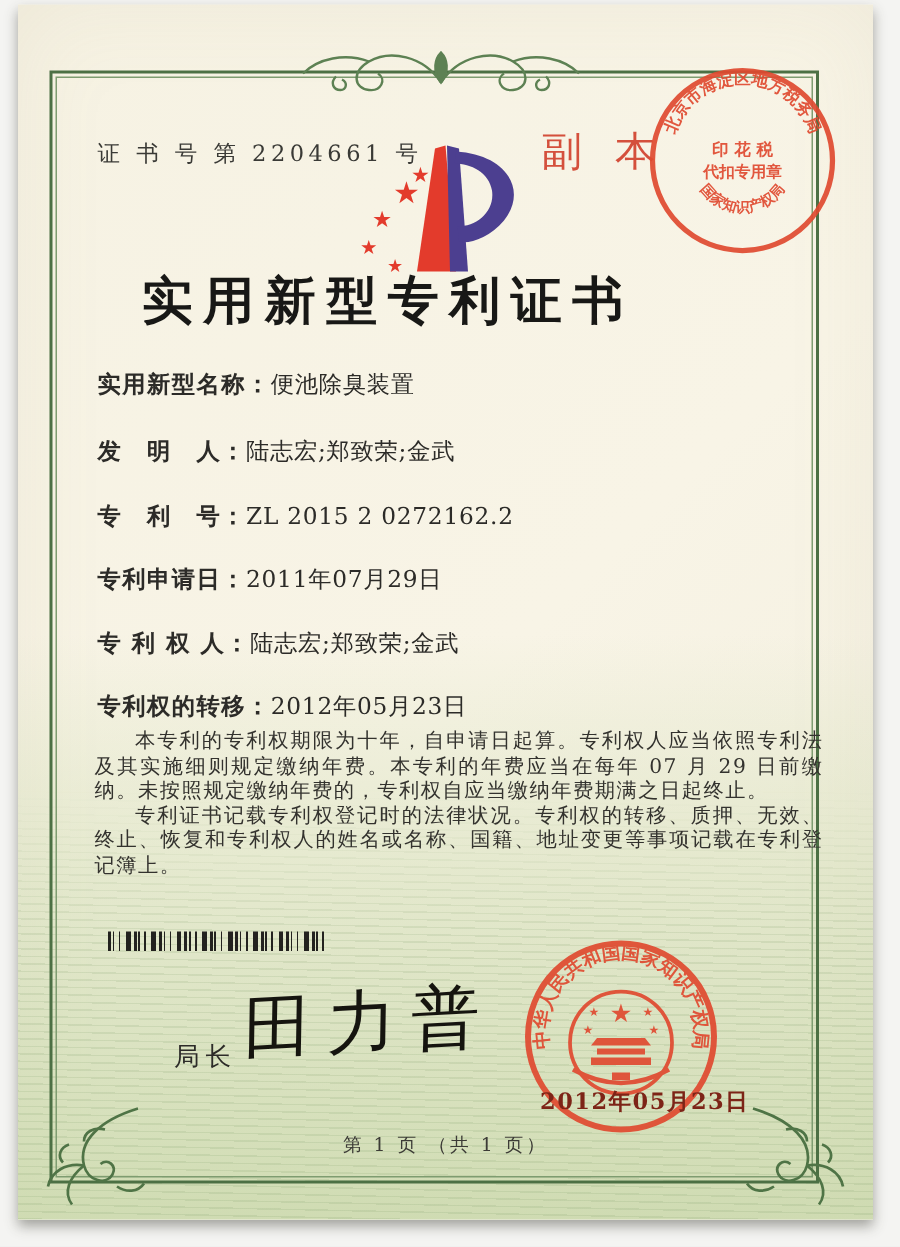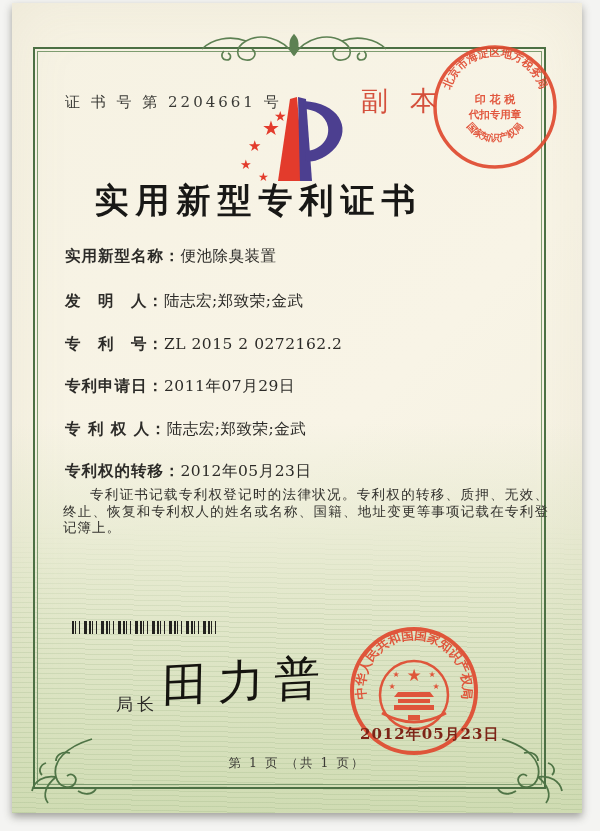--- a/index.html
+++ b/index.html
@@ -128,20 +128,21 @@
     <div class="fields">
       <div class="frow r0"><b>实用新型名称：</b><span>便池除臭装置</span></div>
       <div class="frow r1"><b>发　明　人：</b><span>陆志宏;郑致荣;金武</span></div>
       <div class="frow r2"><b>专　利　号：</b><span>ZL 2015 2 0272162.2</span></div>
       <div class="frow r3"><b>专利申请日：</b><span>2011年07月29日</span></div>
       <div class="frow r4"><b>专 利 权 人：</b><span>陆志宏;郑致荣;金武</span></div>
       <div class="frow r5"><b>专利权的转移：</b><span>2012年05月23日</span></div>
     </div>
 
     <div class="paras">
+      <p>本专利的专利权期限为十年，自申请日起算。专利权人应当依照专利法及其实施细则规定缴纳年费。本专利的年费应当在每年 07 月 29 日前缴纳。未按照规定缴纳年费的，专利权自应当缴纳年费期满之日起终止。</p>
       <p>专利证书记载专利权登记时的法律状况。专利权的转移、质押、无效、终止、恢复和专利权人的姓名或名称、国籍、地址变更等事项记载在专利登记簿上。</p>
     </div>
 
     <div class="barcode"></div>
 
     <div class="sig-title">局长</div>
     <div class="sig-name">田力普</div>
 
     <svg class="seal seal-tax" viewBox="0 0 130 130">
       <defs>

